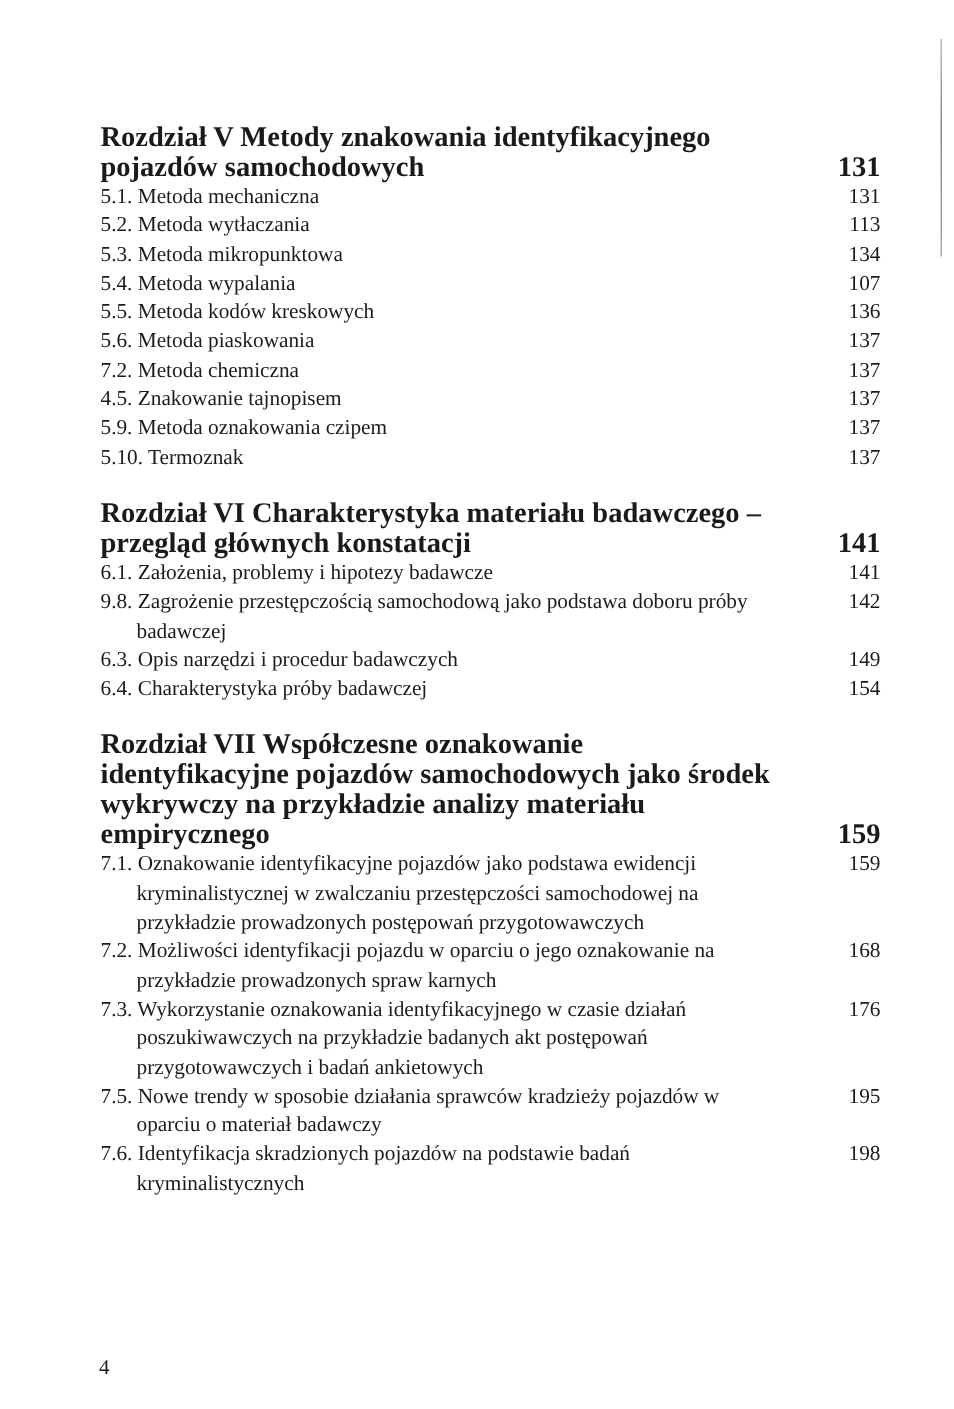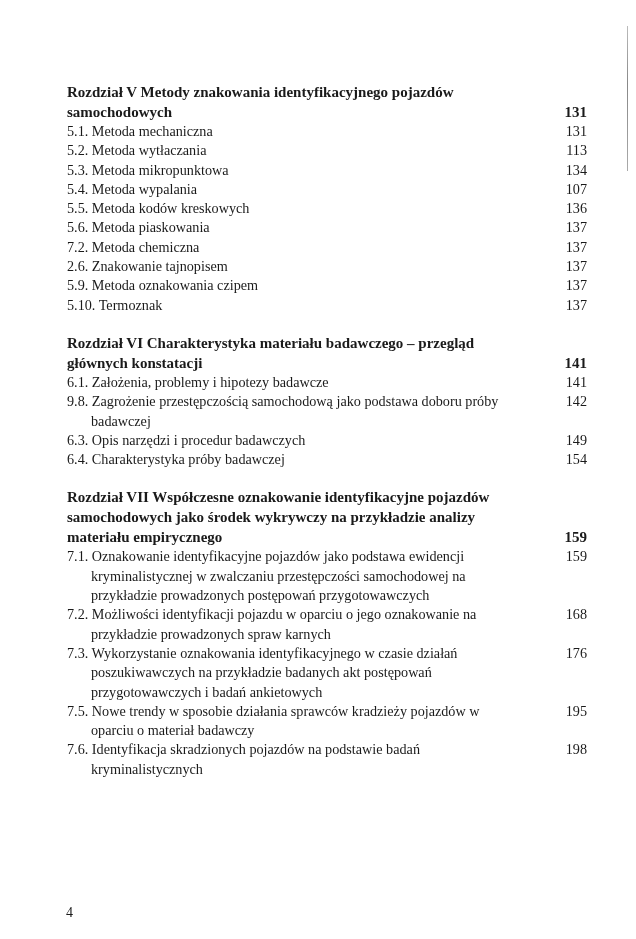--- a/index.html
+++ b/index.html
@@ -8,21 +8,21 @@
     font-family: "Liberation Serif", "DejaVu Serif", serif; color: #1a1a1a;
   }
   .scan-line {
     position: absolute; left: 627px; top: 26px; width: 1px; height: 145px;
     background: linear-gradient(#bbb, #888 40%, #aaa);
   }
   .toc { position: absolute; left: 67px; top: 82px; width: 520px; }
   .chapter { margin-bottom: 18px; }
   .ch-title {
     display: flex; justify-content: space-between; align-items: flex-end;
-    font-weight: bold; font-size: 15px; line-height: 20px;
+    font-weight: bold; font-size: 19px; line-height: 20px;
   }
   .ch-title .t { flex: 1; padding-right: 30px; }
   .ch-title .p { width: 40px; text-align: right; }
   .entry {
     display: flex; justify-content: space-between; 
     font-size: 14.2px; line-height: 19.3px;
   }
   .entry .t { flex: 1; padding-left: 24px; text-indent: -24px; padding-right: 30px; }
   .entry.wide .t { padding-right: 8px; }
   .entry .p { width: 40px; text-align: right; }
@@ -62,21 +62,21 @@
       </div>
     <div class="entry">
         <span class="t">5.6. Metoda piaskowania</span>
         <span class="p">137</span>
       </div>
     <div class="entry">
         <span class="t">7.2. Metoda chemiczna</span>
         <span class="p">137</span>
       </div>
     <div class="entry">
-        <span class="t">2.6. Znakowanie tajnopisem</span>
+        <span class="t">4.5. Znakowanie tajnopisem</span>
         <span class="p">137</span>
       </div>
     <div class="entry">
         <span class="t">5.9. Metoda oznakowania czipem</span>
         <span class="p">137</span>
       </div>
     <div class="entry">
         <span class="t">5.10. Termoznak</span>
         <span class="p">137</span>
       </div>

